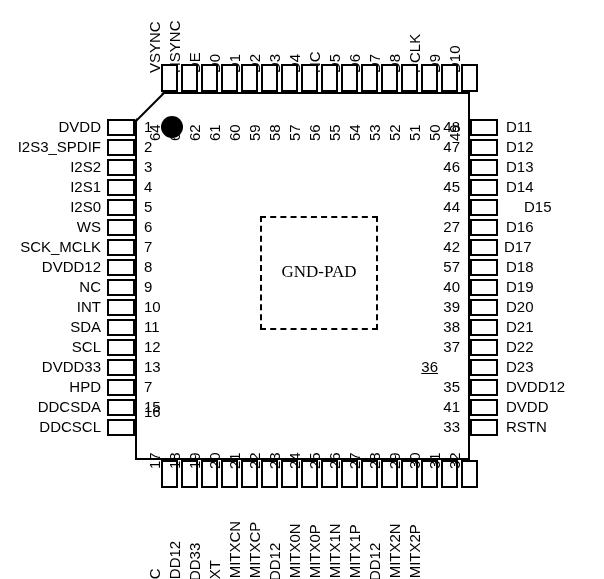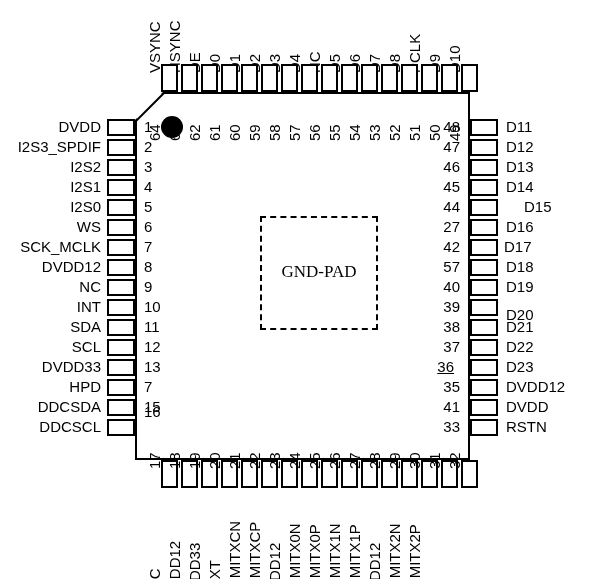--- a/index.html
+++ b/index.html
@@ -203,31 +203,31 @@
       <div class="pad pad-h" style="left: 470px; top: 418.5px;"></div>
       <div class="pinnum pinnum-right" style="left: 434px; width: 26px; top: 419px;">33</div>
       <div class="pinname pinname-right" style="left: 506px; top: 419px;">RSTN</div>
       <div class="pad pad-h" style="left: 470px; top: 398.5px;"></div>
       <div class="pinnum pinnum-right" style="left: 434px; width: 26px; top: 399px;">41</div>
       <div class="pinname pinname-right" style="left: 506px; top: 399px;">DVDD</div>
       <div class="pad pad-h" style="left: 470px; top: 378.5px;"></div>
       <div class="pinnum pinnum-right" style="left: 434px; width: 26px; top: 379px;">35</div>
       <div class="pinname pinname-right" style="left: 506px; top: 379px;">DVDD12</div>
       <div class="pad pad-h" style="left: 470px; top: 358.5px;"></div>
-      <div class="pinnum pinnum-right" style="left: 428px; width: 26px; top: 359px; text-decoration: underline;">36</div>
+      <div class="pinnum pinnum-right" style="left: 412px; width: 26px; top: 359px; text-decoration: underline;">36</div>
       <div class="pinname pinname-right" style="left: 506px; top: 359px;">D23</div>
       <div class="pad pad-h" style="left: 470px; top: 338.5px;"></div>
       <div class="pinnum pinnum-right" style="left: 434px; width: 26px; top: 339px;">37</div>
       <div class="pinname pinname-right" style="left: 506px; top: 339px;">D22</div>
       <div class="pad pad-h" style="left: 470px; top: 318.5px;"></div>
       <div class="pinnum pinnum-right" style="left: 434px; width: 26px; top: 319px;">38</div>
       <div class="pinname pinname-right" style="left: 506px; top: 319px;">D21</div>
       <div class="pad pad-h" style="left: 470px; top: 298.5px;"></div>
       <div class="pinnum pinnum-right" style="left: 434px; width: 26px; top: 299px;">39</div>
-      <div class="pinname pinname-right" style="left: 506px; top: 299px; margin-top: 8px;">D20</div>
+      <div class="pinname pinname-right" style="left: 506px; top: 299px;">D20</div>
       <div class="pad pad-h" style="left: 470px; top: 278.5px;"></div>
       <div class="pinnum pinnum-right" style="left: 434px; width: 26px; top: 279px;">40</div>
       <div class="pinname pinname-right" style="left: 506px; top: 279px;">D19</div>
       <div class="pad pad-h" style="left: 470px; top: 258.5px;"></div>
       <div class="pinnum pinnum-right" style="left: 434px; width: 26px; top: 259px;">57</div>
       <div class="pinname pinname-right" style="left: 506px; top: 259px;">D18</div>
       <div class="pad pad-h" style="left: 470px; top: 238.5px;"></div>
       <div class="pinnum pinnum-right" style="left: 434px; width: 26px; top: 239px;">42</div>
       <div class="pinname pinname-right" style="left: 504px; top: 239px;">D17</div>
       <div class="pad pad-h" style="left: 470px; top: 218.5px;"></div>

